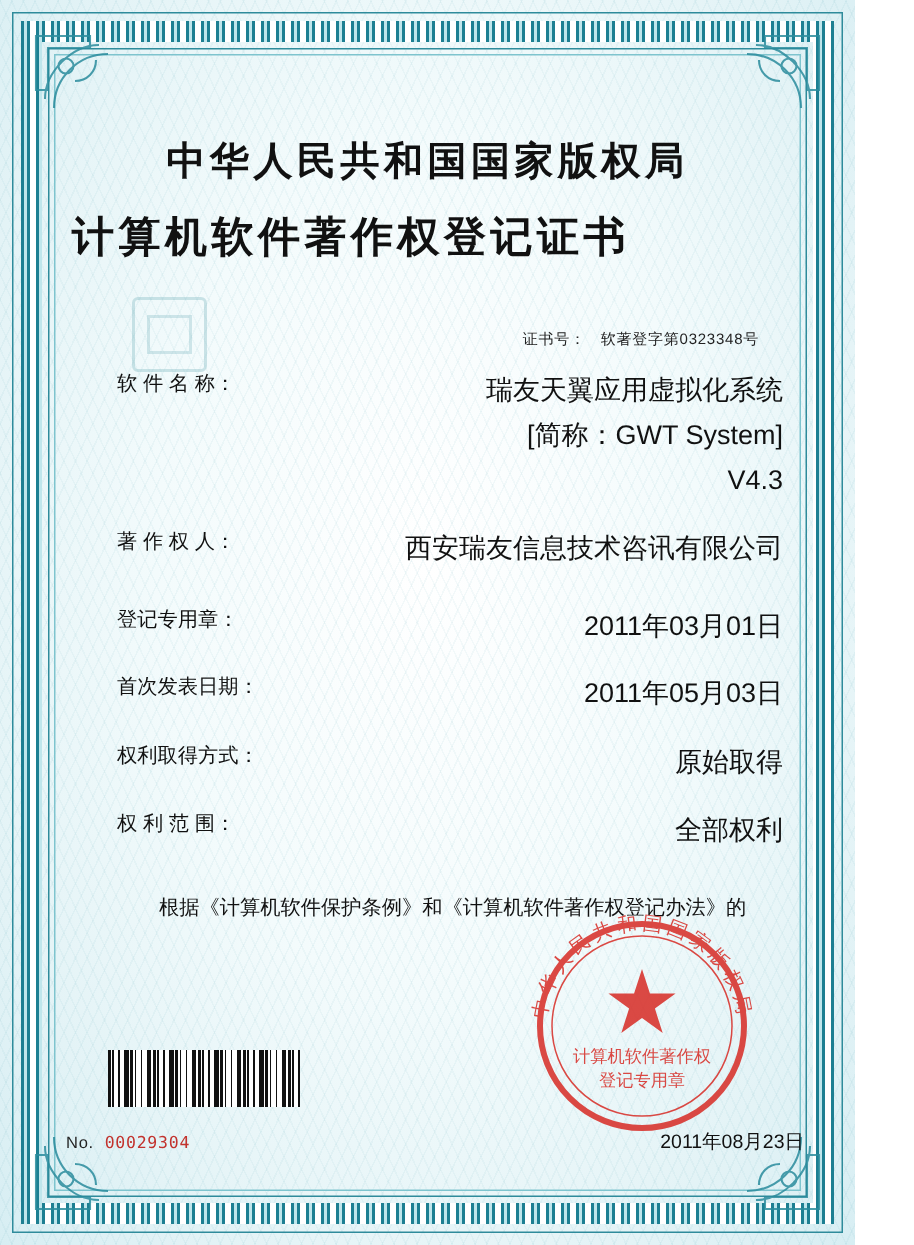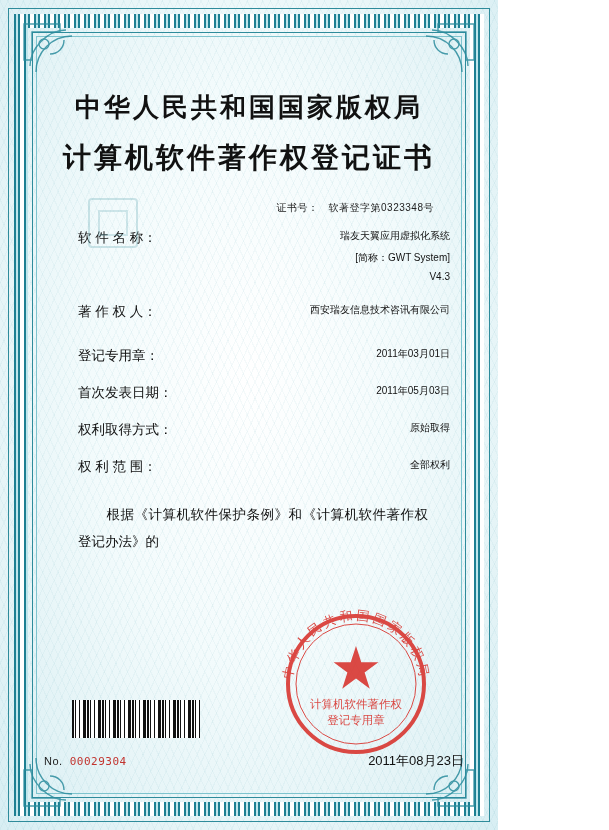--- a/index.html
+++ b/index.html
@@ -4,21 +4,21 @@
 <style>
   html,body{margin:0;padding:0;}
   body{
     width:609px;height:830px;
     background:#ffffff;
     font-family:"Liberation Sans", sans-serif;
     overflow:hidden;
   }
   .cert{
     position:relative;
-    width:498px;height:830px;
+    width:570px;height:830px;
     box-sizing:border-box;
     background:
       radial-gradient(ellipse at 50% 45%, #ffffff 0%, #f3fbfc 45%, #e3f3f6 78%, #d7eef3 100%);
     overflow:hidden;
     text-decoration:underline;
   }
   
   .texture{
     position:absolute;inset:0;
     background-image:
@@ -67,31 +67,31 @@
   .title1{
     text-align:center;
     font-family:"DejaVu Serif", serif;
     font-weight:bold;
     font-size:26px;
     letter-spacing:3px;
     color:#111;
     margin-top:42px;
   }
   .title2{
-    text-align:center;
+    text-align:left;
     font-family:"DejaVu Serif", serif;
     font-weight:bold;
     font-size:28px;
     letter-spacing:3px;
     color:#111;
     margin-top:14px;
   }
   .certno{
     text-align:right;
-    margin-top:24px;
+    margin-top:42px;
     padding-right:16px;
     font-size:10px;
     color:#222;
     letter-spacing:.5px;
   }
   .certno .lbl{margin-right:10px;}
 
   .fields{margin-top:14px;padding-left:30px;}
   .row{
     display:flex;
@@ -101,21 +101,21 @@
   }
   .row .k{
     width:112px;
     flex:0 0 112px;
     font-size:13.5px;
     color:#111;
     letter-spacing:0px;
     white-space:pre;
   }
   .row .v{
-    font-size:10px;
+    font-size:18px;
     color:#111;
     line-height:1.45;
   }
   .gap-a{height:22px;}
   .row.sp{margin-bottom:19px;}
 
   .para{
     margin-top:25px;
     padding:0 22px 0 30px;
     font-size:13.5px;

